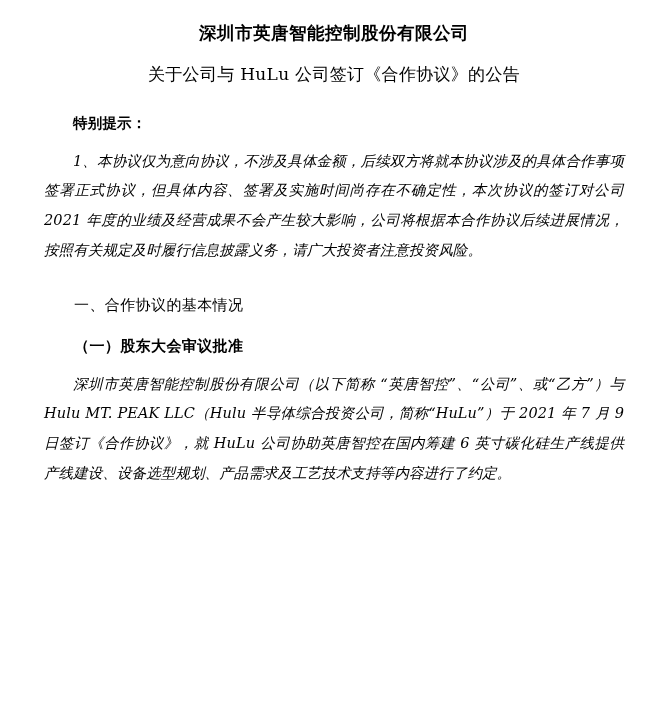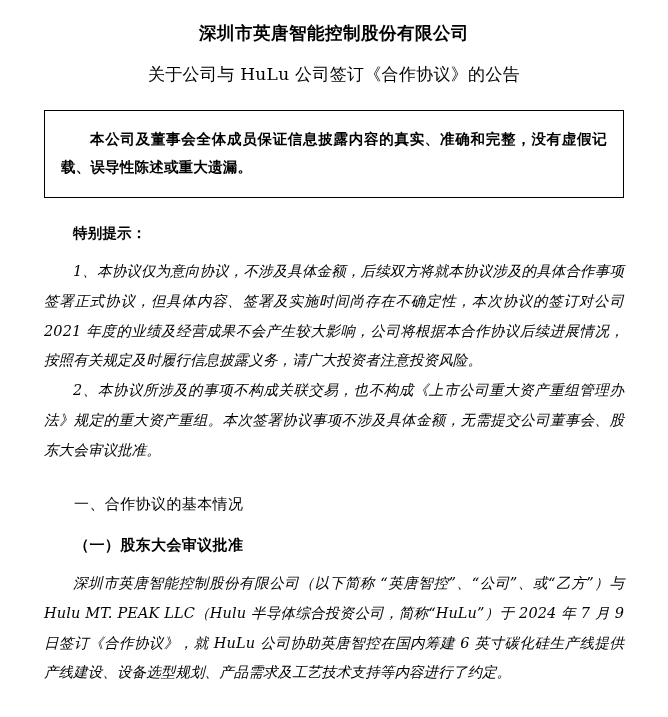--- a/index.html
+++ b/index.html
@@ -92,32 +92,28 @@
 </style>
 </head>
 <body>
 
 <div class="page">
 
   <div class="doc-title">深圳市英唐智能控制股份有限公司</div>
 
   <div class="doc-subtitle">关于公司与 HuLu 公司签订《合作协议》的公告</div>
 
-  <div class="notice-box">
-    <p class="notice-text">本公司及董事会全体成员保证信息披露内容的真实、准确和完整，没有虚假记载、误导性陈述或重大遗漏。</p>
-  </div>
 
   <div class="section-heading">特别提示：</div>
 
   <div class="body-block">
     <p class="para first">1、本协议仅为意向协议，不涉及具体金额，后续双方将就本协议涉及的具体合作事项签署正式协议，但具体内容、签署及实施时间尚存在不确定性，本次协议的签订对公司 2021 年度的业绩及经营成果不会产生较大影响，公司将根据本合作协议后续进展情况，按照有关规定及时履行信息披露义务，请广大投资者注意投资风险。</p>
-    <p class="para">2、本协议所涉及的事项不构成关联交易，也不构成《上市公司重大资产重组管理办法》规定的重大资产重组。本次签署协议事项不涉及具体金额，无需提交公司董事会、股东大会审议批准。</p>
   </div>
 
   <div class="heading-1">一、合作协议的基本情况</div>
 
   <div class="heading-2">（一）股东大会审议批准</div>
 
   <div class="body-block">
-    <p class="para">深圳市英唐智能控制股份有限公司（以下简称 “英唐智控”、“公司”、或“乙方”）与 Hulu MT. PEAK LLC（Hulu 半导体综合投资公司，简称“HuLu”）于 2024 年 7 月 9 日签订《合作协议》，就 HuLu 公司协助英唐智控在国内筹建 6 英寸碳化硅生产线提供产线建设、设备选型规划、产品需求及工艺技术支持等内容进行了约定。</p>
+    <p class="para">深圳市英唐智能控制股份有限公司（以下简称 “英唐智控”、“公司”、或“乙方”）与 Hulu MT. PEAK LLC（Hulu 半导体综合投资公司，简称“HuLu”）于 2021 年 7 月 9 日签订《合作协议》，就 HuLu 公司协助英唐智控在国内筹建 6 英寸碳化硅生产线提供产线建设、设备选型规划、产品需求及工艺技术支持等内容进行了约定。</p>
   </div>
 
 </div>
 
 </body></html>

